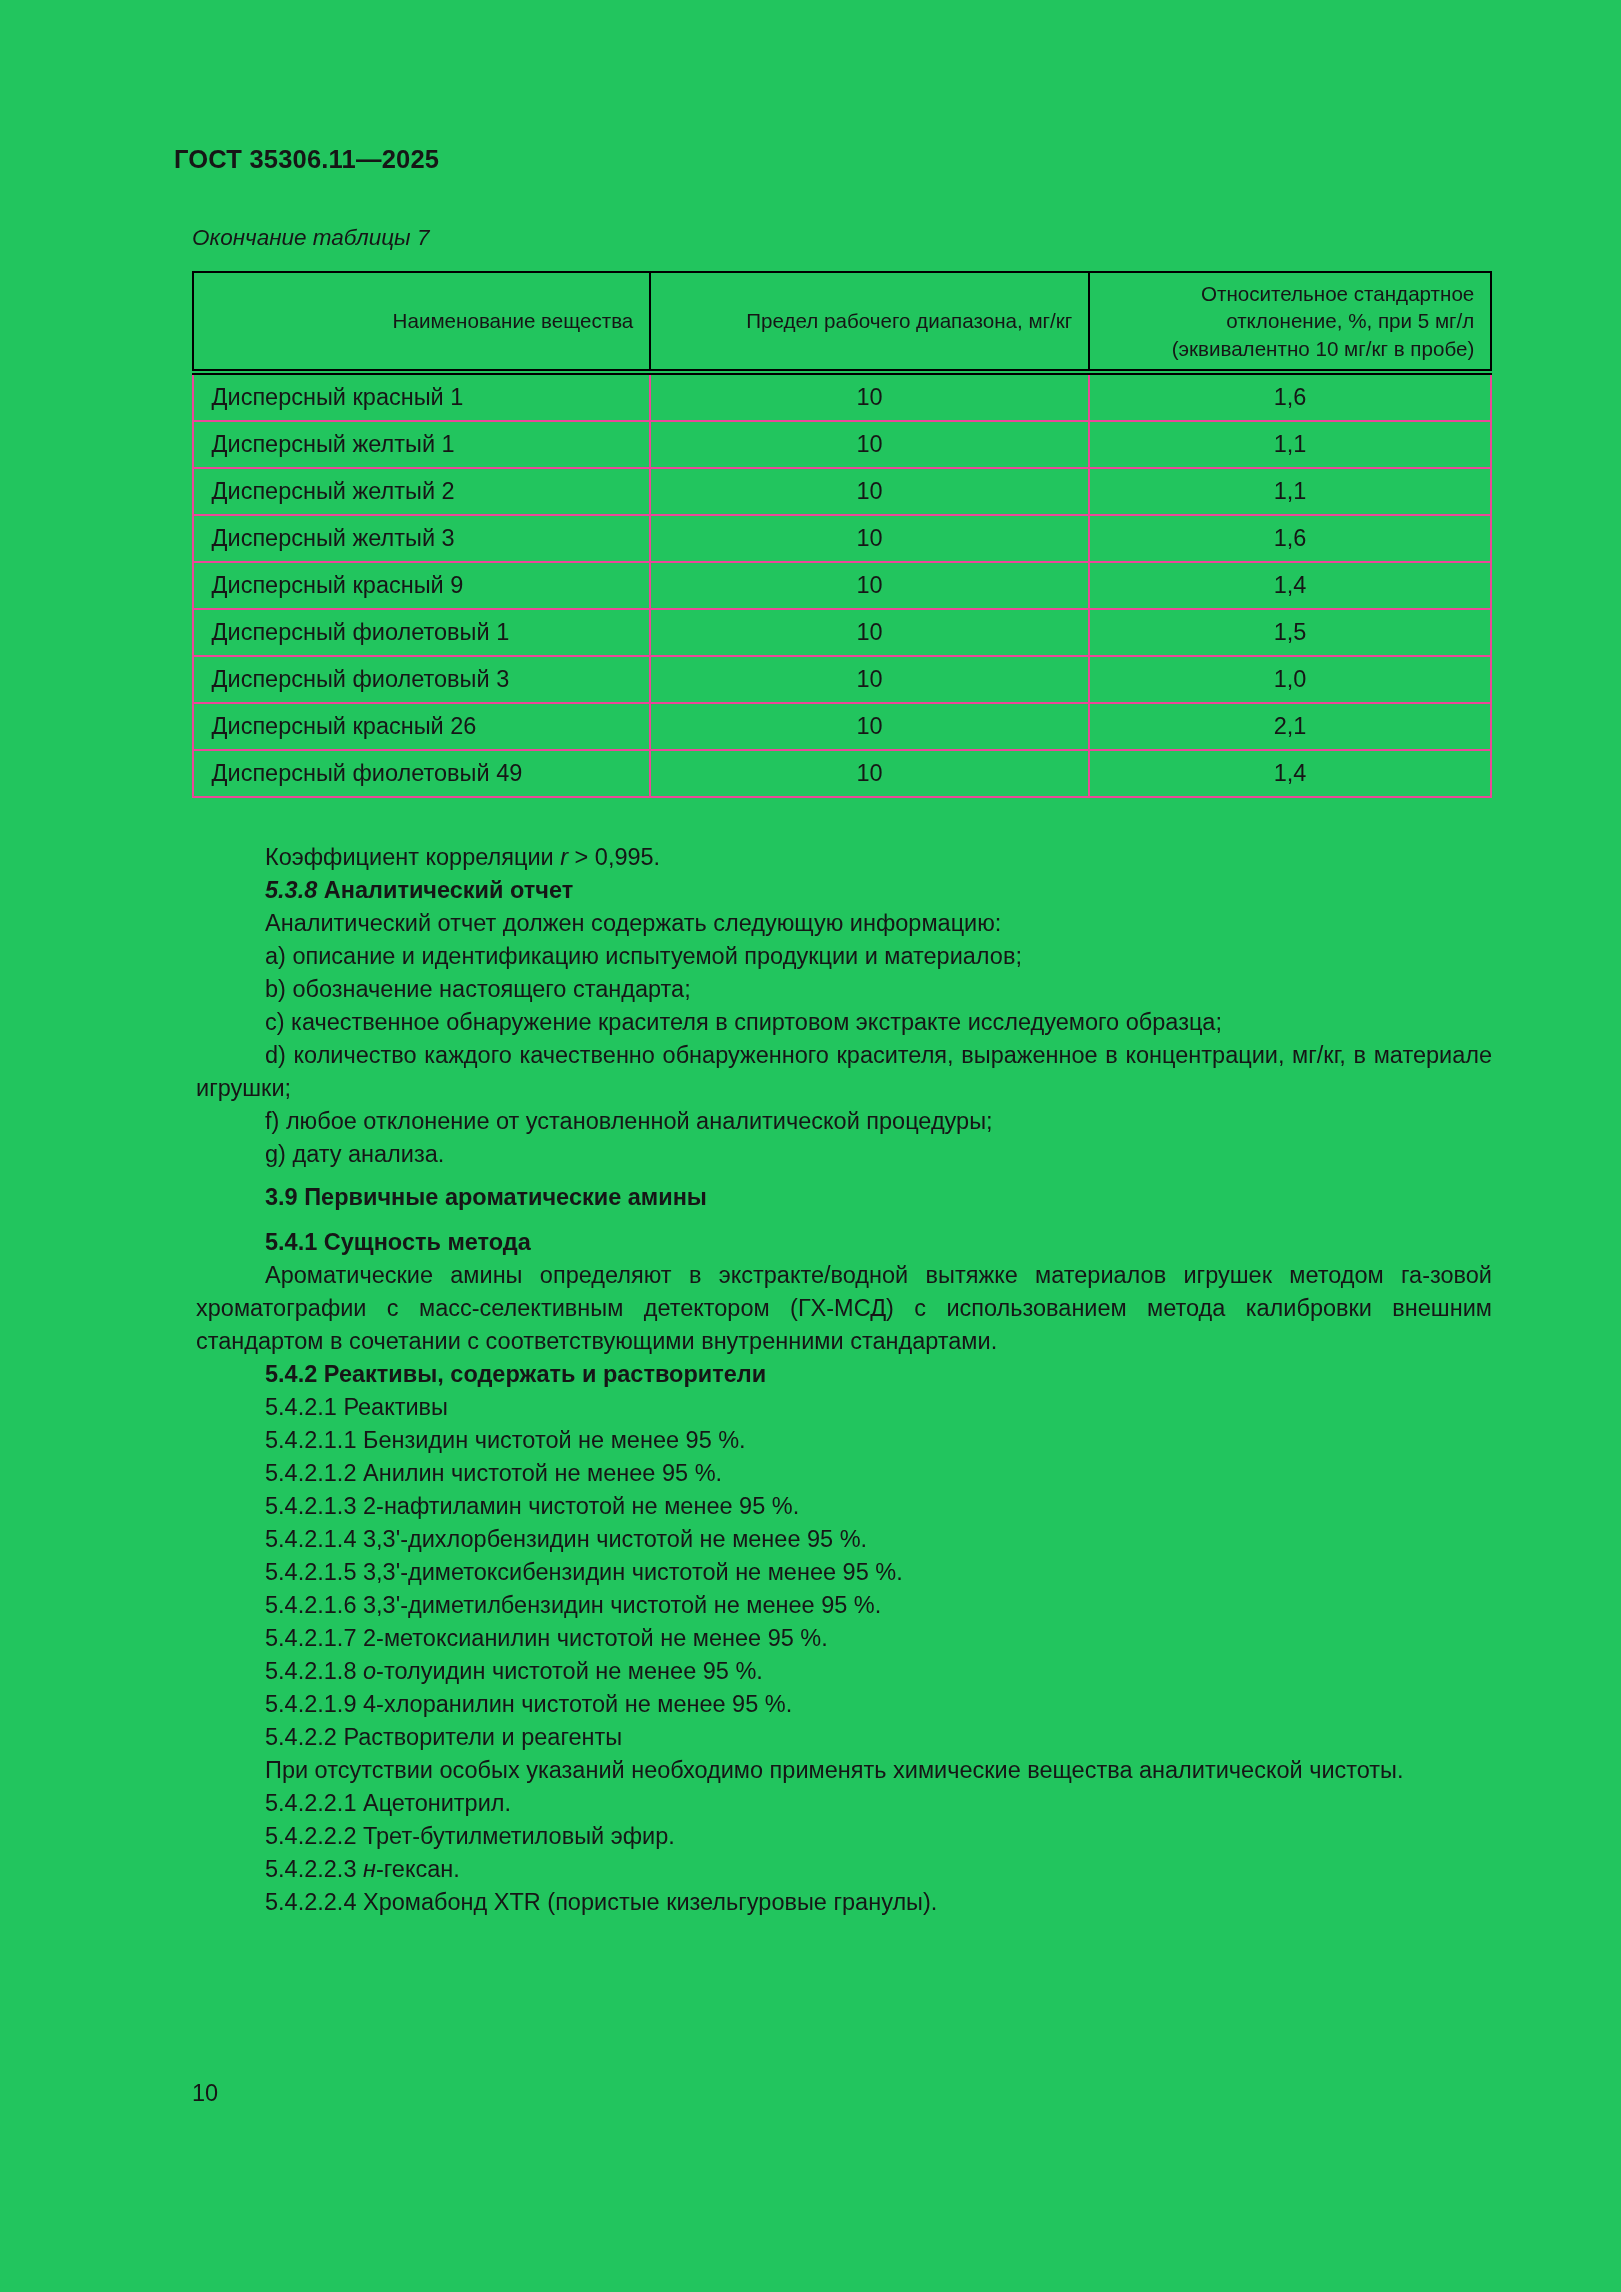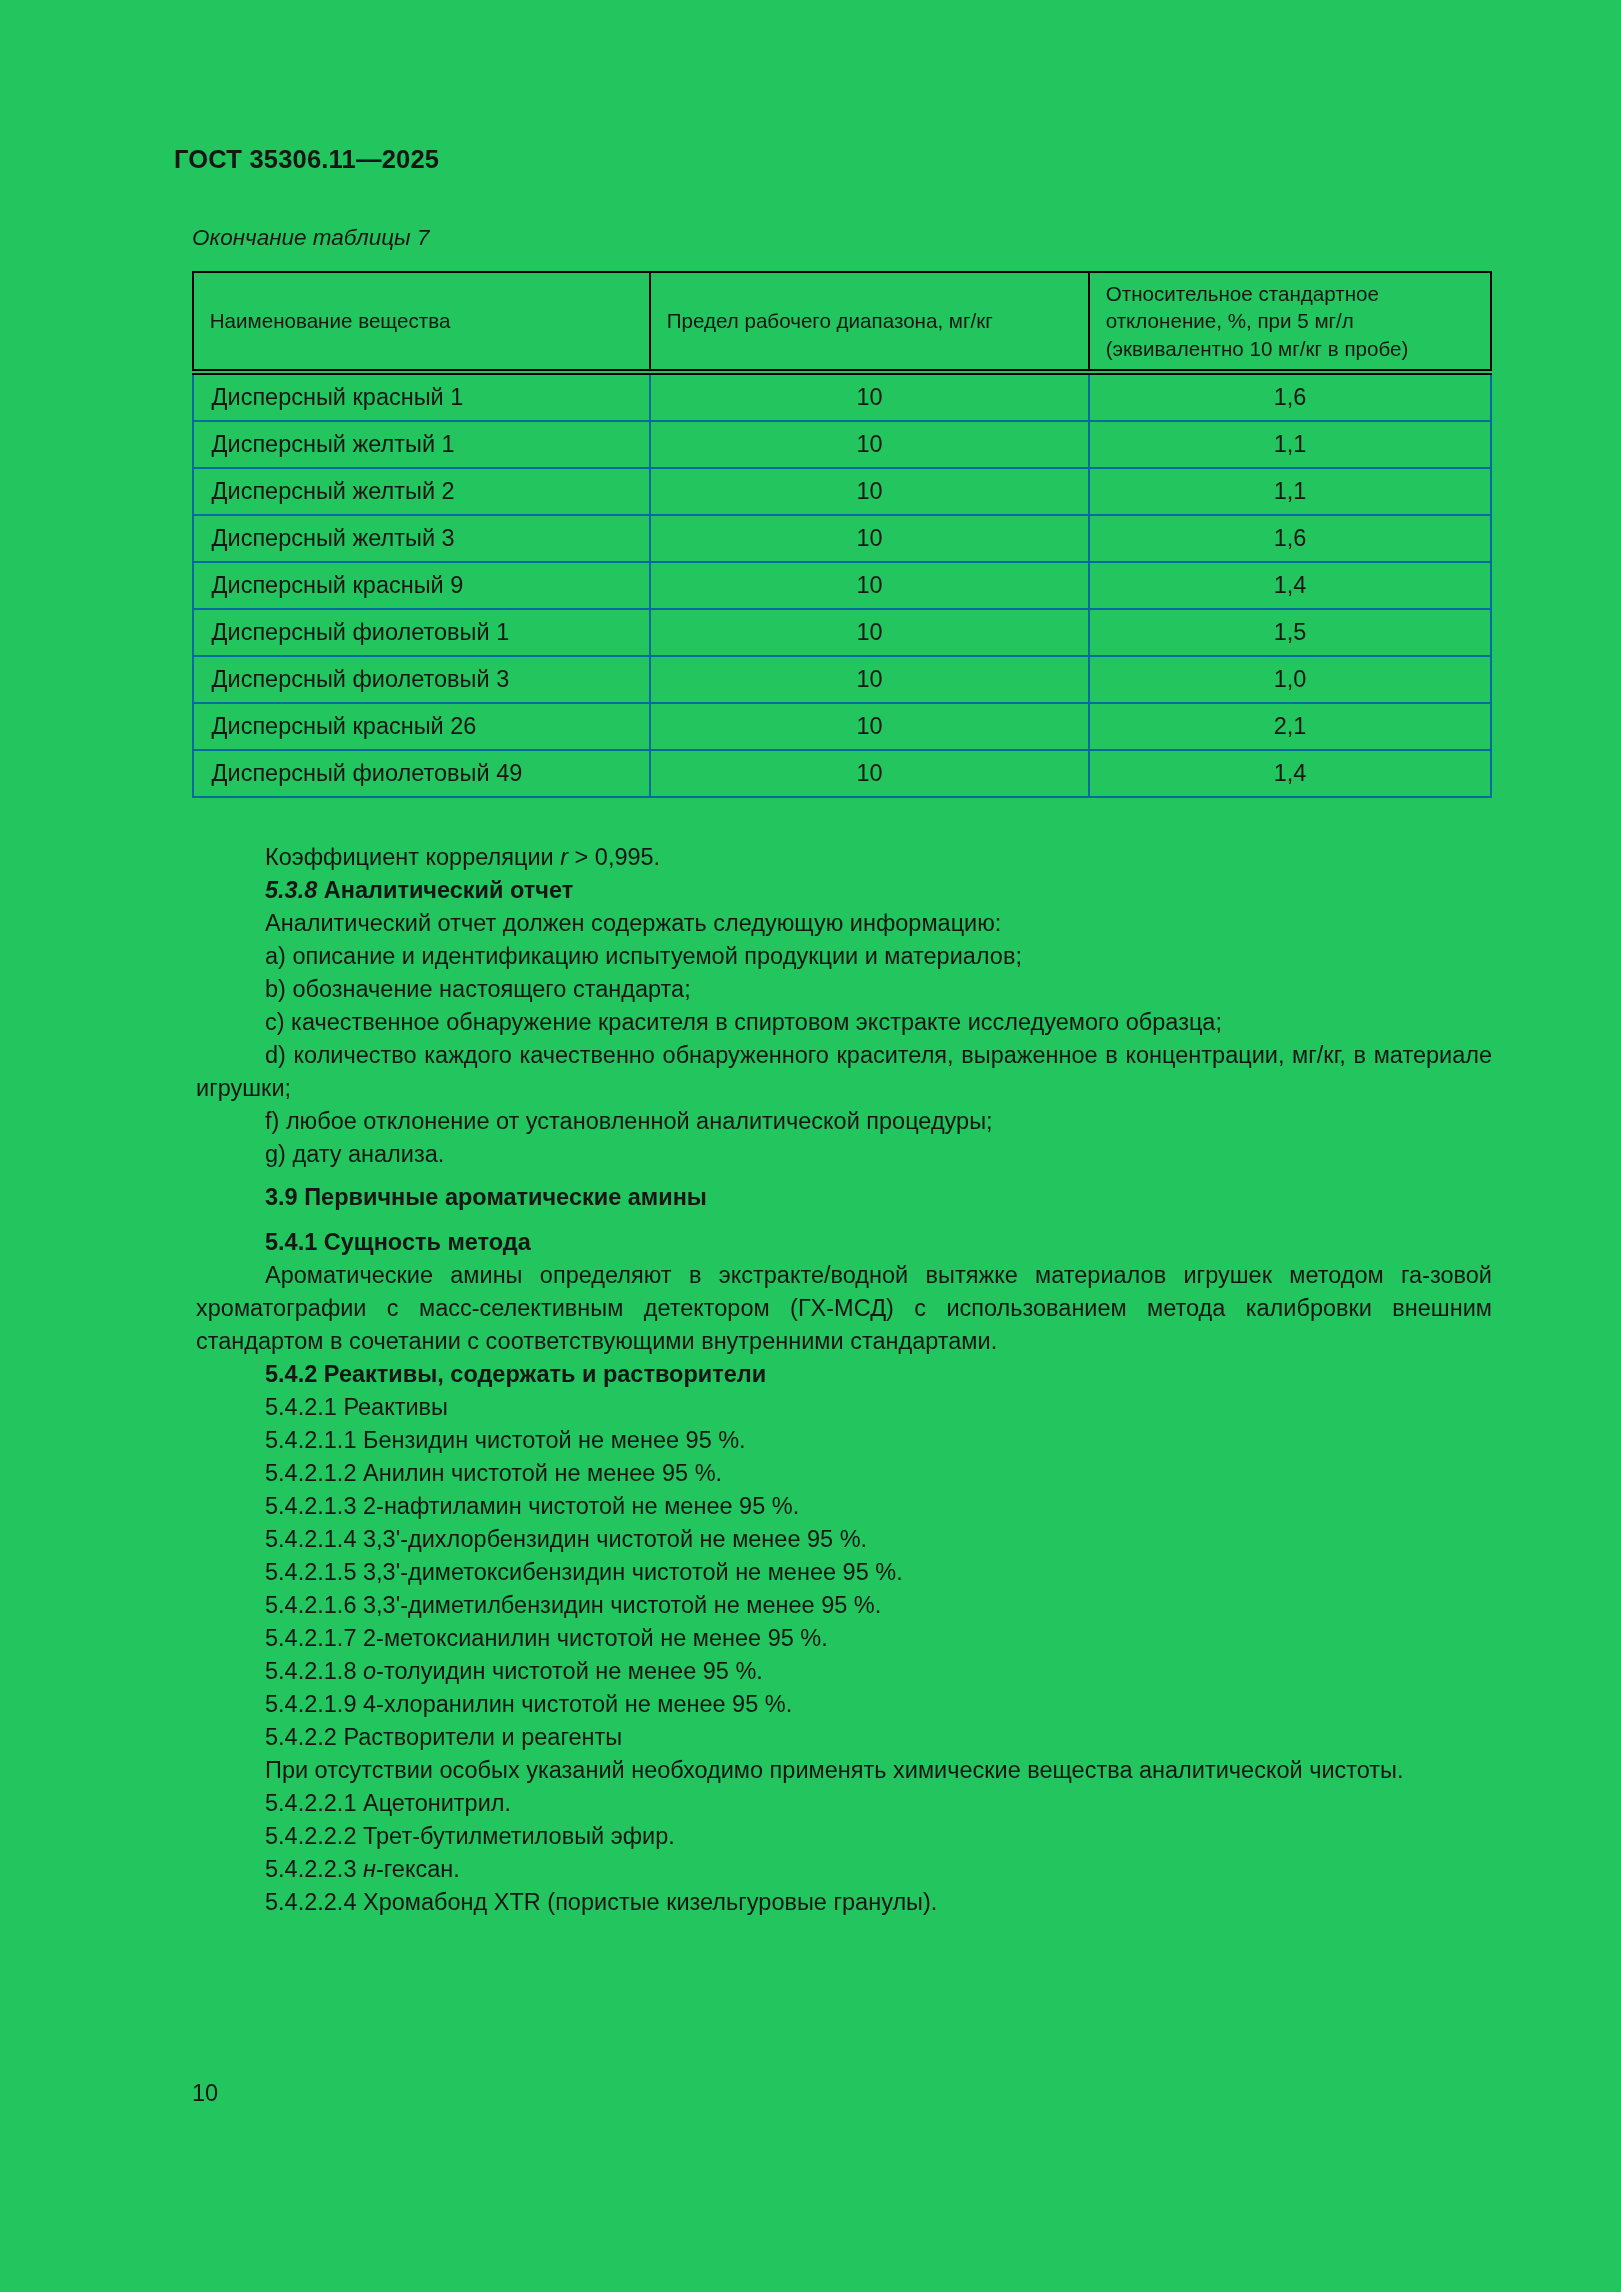--- a/index.html
+++ b/index.html
@@ -43,26 +43,26 @@
   table.limits col.c1 { width: 457px; }
   table.limits col.c2 { width: 439px; }
   table.limits col.c3 { width: 402px; }
   table.limits th {
     border: 2px solid #000;
     border-bottom: 6.9px double #000;
     height: 88px;
     font-weight: normal;
     font-size: 20.6px;
     line-height: 27.4px;
-    text-align: left;
+    text-align: right;
     vertical-align: middle;
     padding: 3.9px 15.7px;
   }
   table.limits td {
-    border: 2px solid #0369a1;
+    border: 2px solid #ec4899;
     height: 45px;
     font-size: 23.5px;
     vertical-align: middle;
     padding: 0 15px;
   }
   table.limits td.name {
     text-align: left;
     padding-left: 17.6px;
   }
   table.limits td.num {

